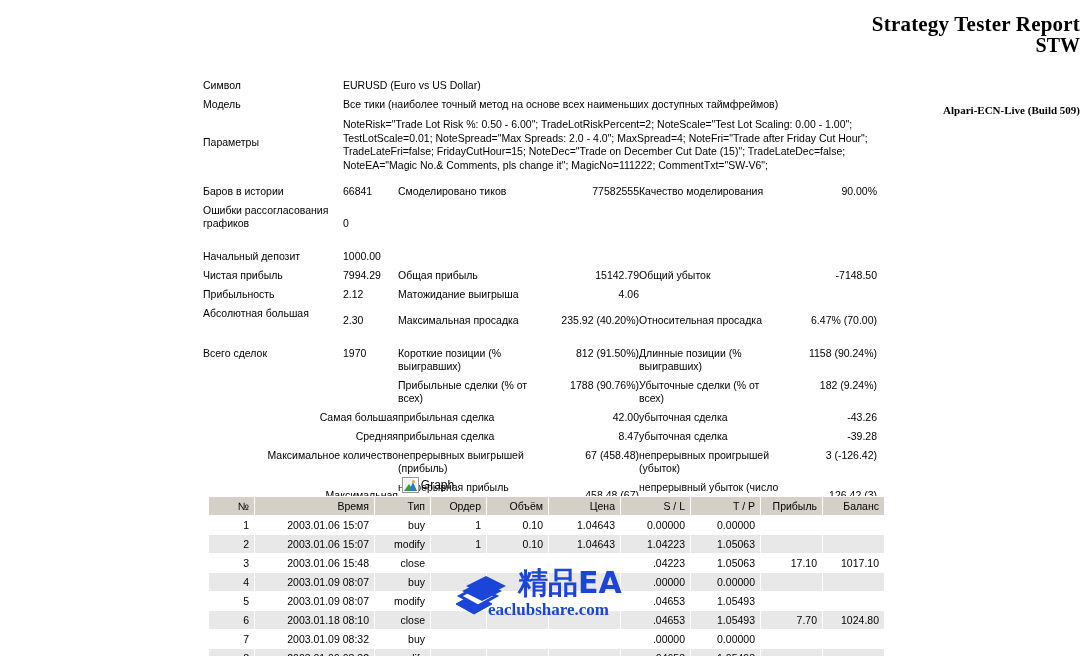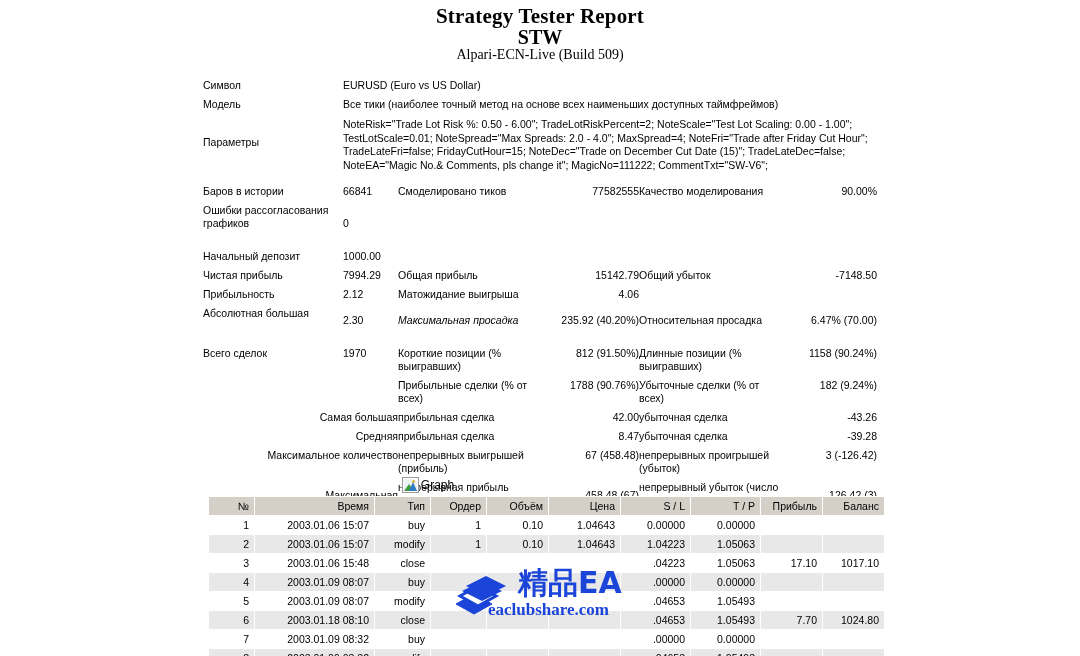--- a/index.html
+++ b/index.html
@@ -11,39 +11,40 @@
     width: 1080px;
     height: 656px;
     overflow: hidden;
     font-family: "Liberation Sans", sans-serif;
     color: #000000;
     position: relative;
   }
 
   
   .report-head {
-    text-align: center;
+    text-align: right;
     font-family: "Liberation Serif", serif;
-    padding-top: 4px;
+    padding-top: 12px;
   }
   .report-title {
     font-size: 21px;
     font-weight: bold;
     line-height: 24px;
     letter-spacing: 0.2px;
   }
   .report-subtitle {
     font-size: 20px;
     font-weight: bold;
     line-height: 19px;
   }
   .report-server {
-    font-size: 14px;
-    font-weight: normal;
+    font-size: 11px;
+    font-weight: bold;
     line-height: 15px;
+    margin-top: 48px;
   }
 
   
   .sheet {
     position: absolute;
     left: 203px;
     top: 76px;
     width: 674px;
   }
   table.rep {
@@ -270,21 +271,21 @@
       <td class="c-val1">2.12</td>
       <td class="c-mid">Матожидание выигрыша</td>
       <td class="c-val2">4.06</td>
       <td class="c-mid2"></td>
       <td class="c-val3"></td>
     </tr>
 
     <tr>
       <td class="c-label">Абсолютная большая</td>
       <td class="c-val1" style="padding-top:10px;">2.30</td>
-      <td class="c-mid" style="padding-top:10px;font-style:italic;">Максимальная просадка</td>
+      <td class="c-mid" style="padding-top:10px;">Максимальная просадка</td>
       <td class="c-val2" style="padding-top:10px;">235.92 (40.20%)</td>
       <td class="c-mid2" style="padding-top:10px;">Относительная просадка</td>
       <td class="c-val3" style="padding-top:10px;">6.47% (70.00)</td>
     </tr>
 
     <tr class="spacer">
       <td colspan="6"></td>
     </tr>
 
     <tr>

